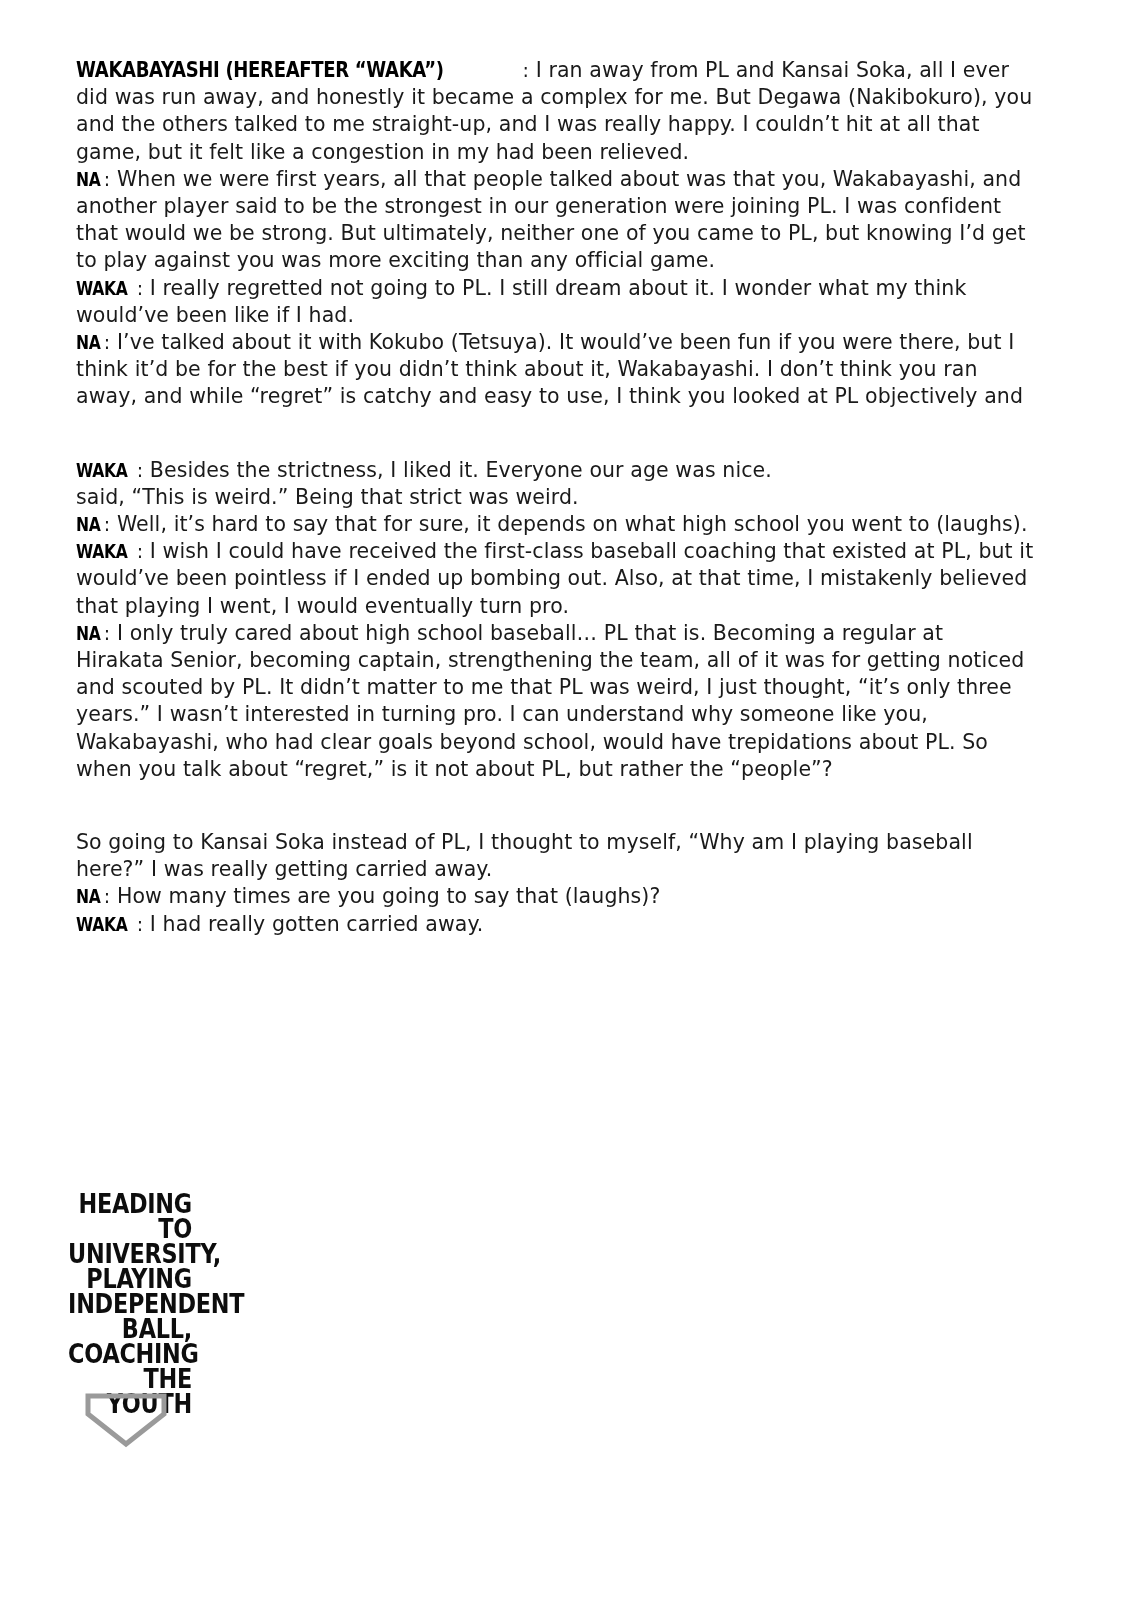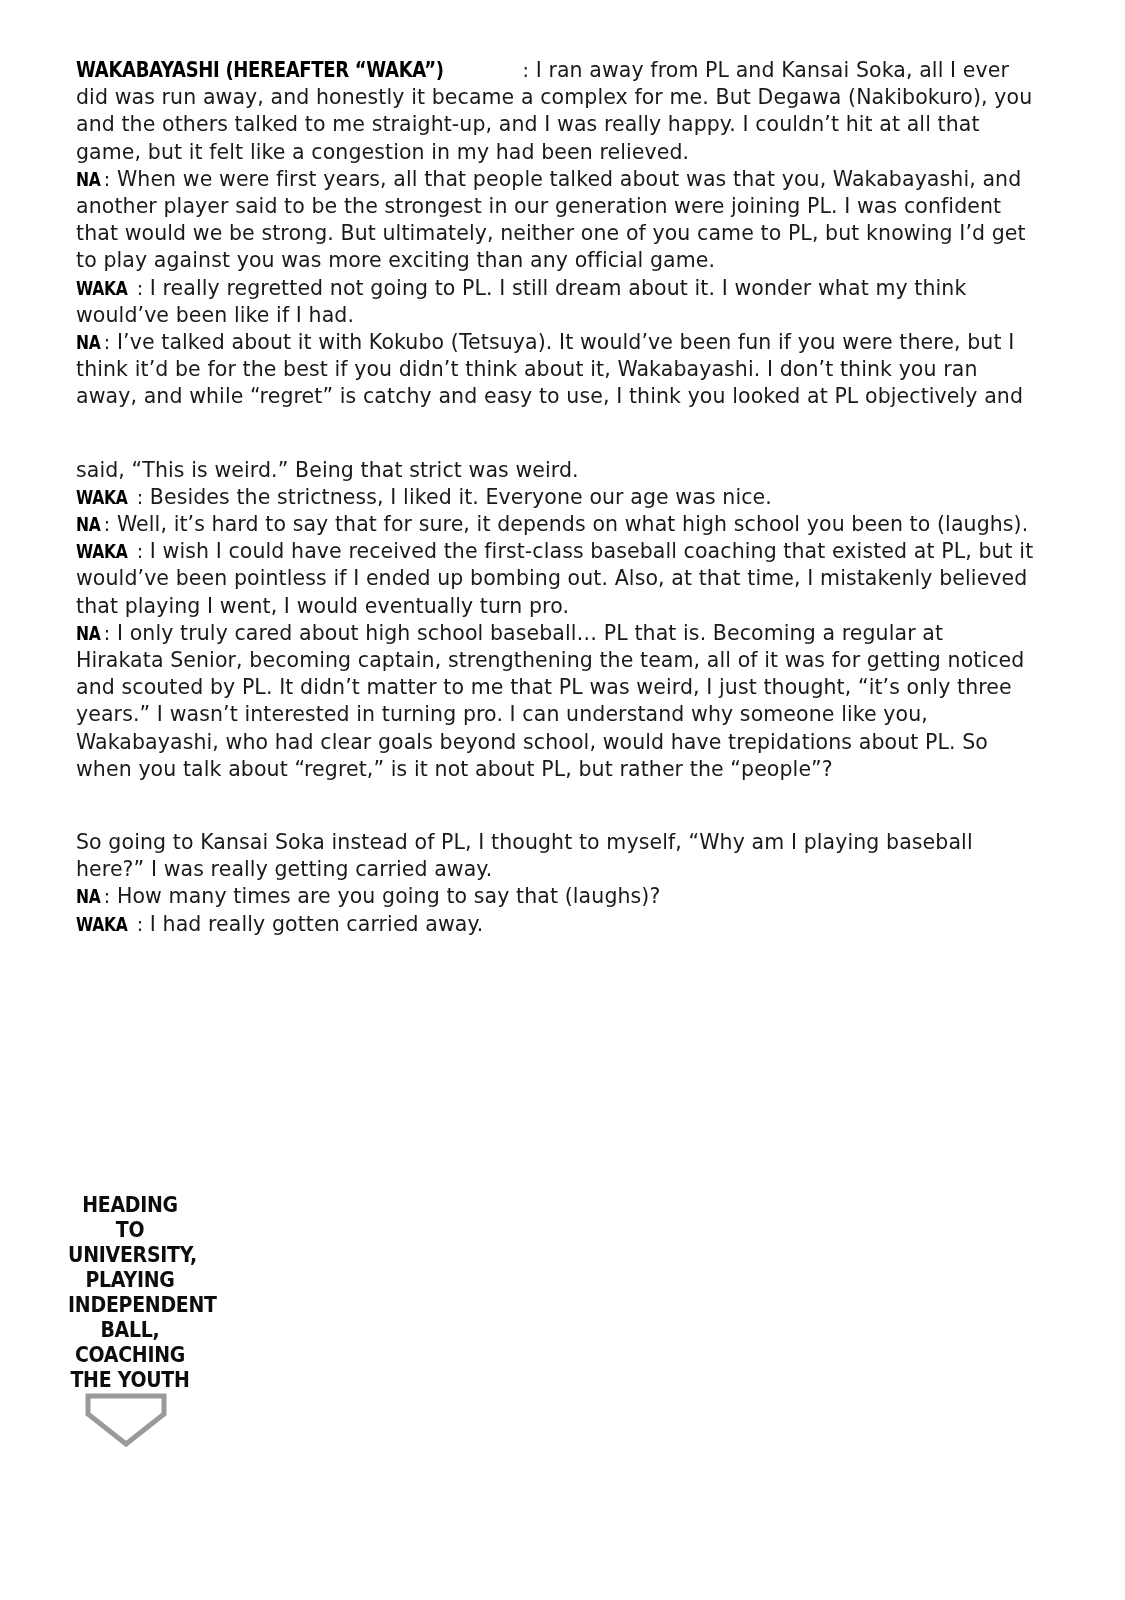--- a/index.html
+++ b/index.html
@@ -62,24 +62,24 @@
   .speaker-lead {
     font-size: 22px;
   }
 
   
   .section-heading {
     position: absolute;
     left: 58px;
     top: 1192px;
     width: 144px;
-    text-align: center;
+    text-align: right;
     font-family: "DejaVu Sans", sans-serif;
     font-weight: 700;
-    font-size: 22px;
+    font-size: 26px;
     line-height: 25px;
     letter-spacing: -0.3px;
     color: #0d0d0d;
     text-transform: uppercase;
   }
   .section-heading > span {
     display: block;
     transform: scaleX(0.86);
   }
 
@@ -100,23 +100,23 @@
   <div class="content">
 
     <div class="block">
       <p class="line"><span class="speaker speaker-lead">WAKABAYASHI (HEREAFTER “WAKA”)</span><span class="colon">:</span><span> I ran away from PL and Kansai Soka, all I ever did was run away, and honestly it became a complex for me. But Degawa (Nakibokuro), you and the others talked to me straight-up, and I was really happy. I couldn’t hit at all that game, but it felt like a congestion in my had been relieved.</span></p>
       <p class="line"><span class="speaker">NA</span><span class="colon">:</span><span> When we were first years, all that people talked about was that you, Wakabayashi, and another player said to be the strongest in our generation were joining PL. I was confident that would we be strong. But ultimately, neither one of you came to PL, but knowing I’d get to play against you was more exciting than any official game.</span></p>
       <p class="line"><span class="speaker">WAKA</span><span class="colon">:</span><span> I really regretted not going to PL. I still dream about it. I wonder what my think would’ve been like if I had.</span></p>
       <p class="line"><span class="speaker">NA</span><span class="colon">:</span><span> I’ve talked about it with Kokubo (Tetsuya). It would’ve been fun if you were there, but I think it’d be for the best if you didn’t think about it, Wakabayashi. I don’t think you ran away, and while “regret” is catchy and easy to use, I think you looked at PL objectively and</span></p>
     </div>
 
     <div class="block">
+      <p class="line"><span class="speaker">WAKA</span><span class="colon">:</span><span> Besides the strictness, I liked it. Everyone our age was nice.</span></p>
       <p class="line"><span>said, “This is weird.” Being that strict was weird.</span></p>
-      <p class="line"><span class="speaker">WAKA</span><span class="colon">:</span><span> Besides the strictness, I liked it. Everyone our age was nice.</span></p>
-      <p class="line"><span class="speaker">NA</span><span class="colon">:</span><span> Well, it’s hard to say that for sure, it depends on what high school you been to (laughs).</span></p>
+      <p class="line"><span class="speaker">NA</span><span class="colon">:</span><span> Well, it’s hard to say that for sure, it depends on what high school you went to (laughs).</span></p>
       <p class="line"><span class="speaker">WAKA</span><span class="colon">:</span><span> I wish I could have received the first-class baseball coaching that existed at PL, but it would’ve been pointless if I ended up bombing out. Also, at that time, I mistakenly believed that playing I went, I would eventually turn pro.</span></p>
       <p class="line"><span class="speaker">NA</span><span class="colon">:</span><span> I only truly cared about high school baseball… PL that is. Becoming a regular at Hirakata Senior, becoming captain, strengthening the team, all of it was for getting noticed and scouted by PL. It didn’t matter to me that PL was weird, I just thought, “it’s only three years.” I wasn’t interested in turning pro. I can understand why someone like you, Wakabayashi, who had clear goals beyond school, would have trepidations about PL. So when you talk about “regret,” is it not about PL, but rather the “people”?</span></p>
     </div>
 
     <div class="block">
       <p class="line"><span>So going to Kansai Soka instead of PL, I thought to myself, “Why am I playing baseball here?” I was really getting carried away.</span></p>
       <p class="line"><span class="speaker">NA</span><span class="colon">:</span><span> How many times are you going to say that (laughs)?</span></p>
       <p class="line"><span class="speaker">WAKA</span><span class="colon">:</span><span> I had really gotten carried away.</span></p>
     </div>
 

